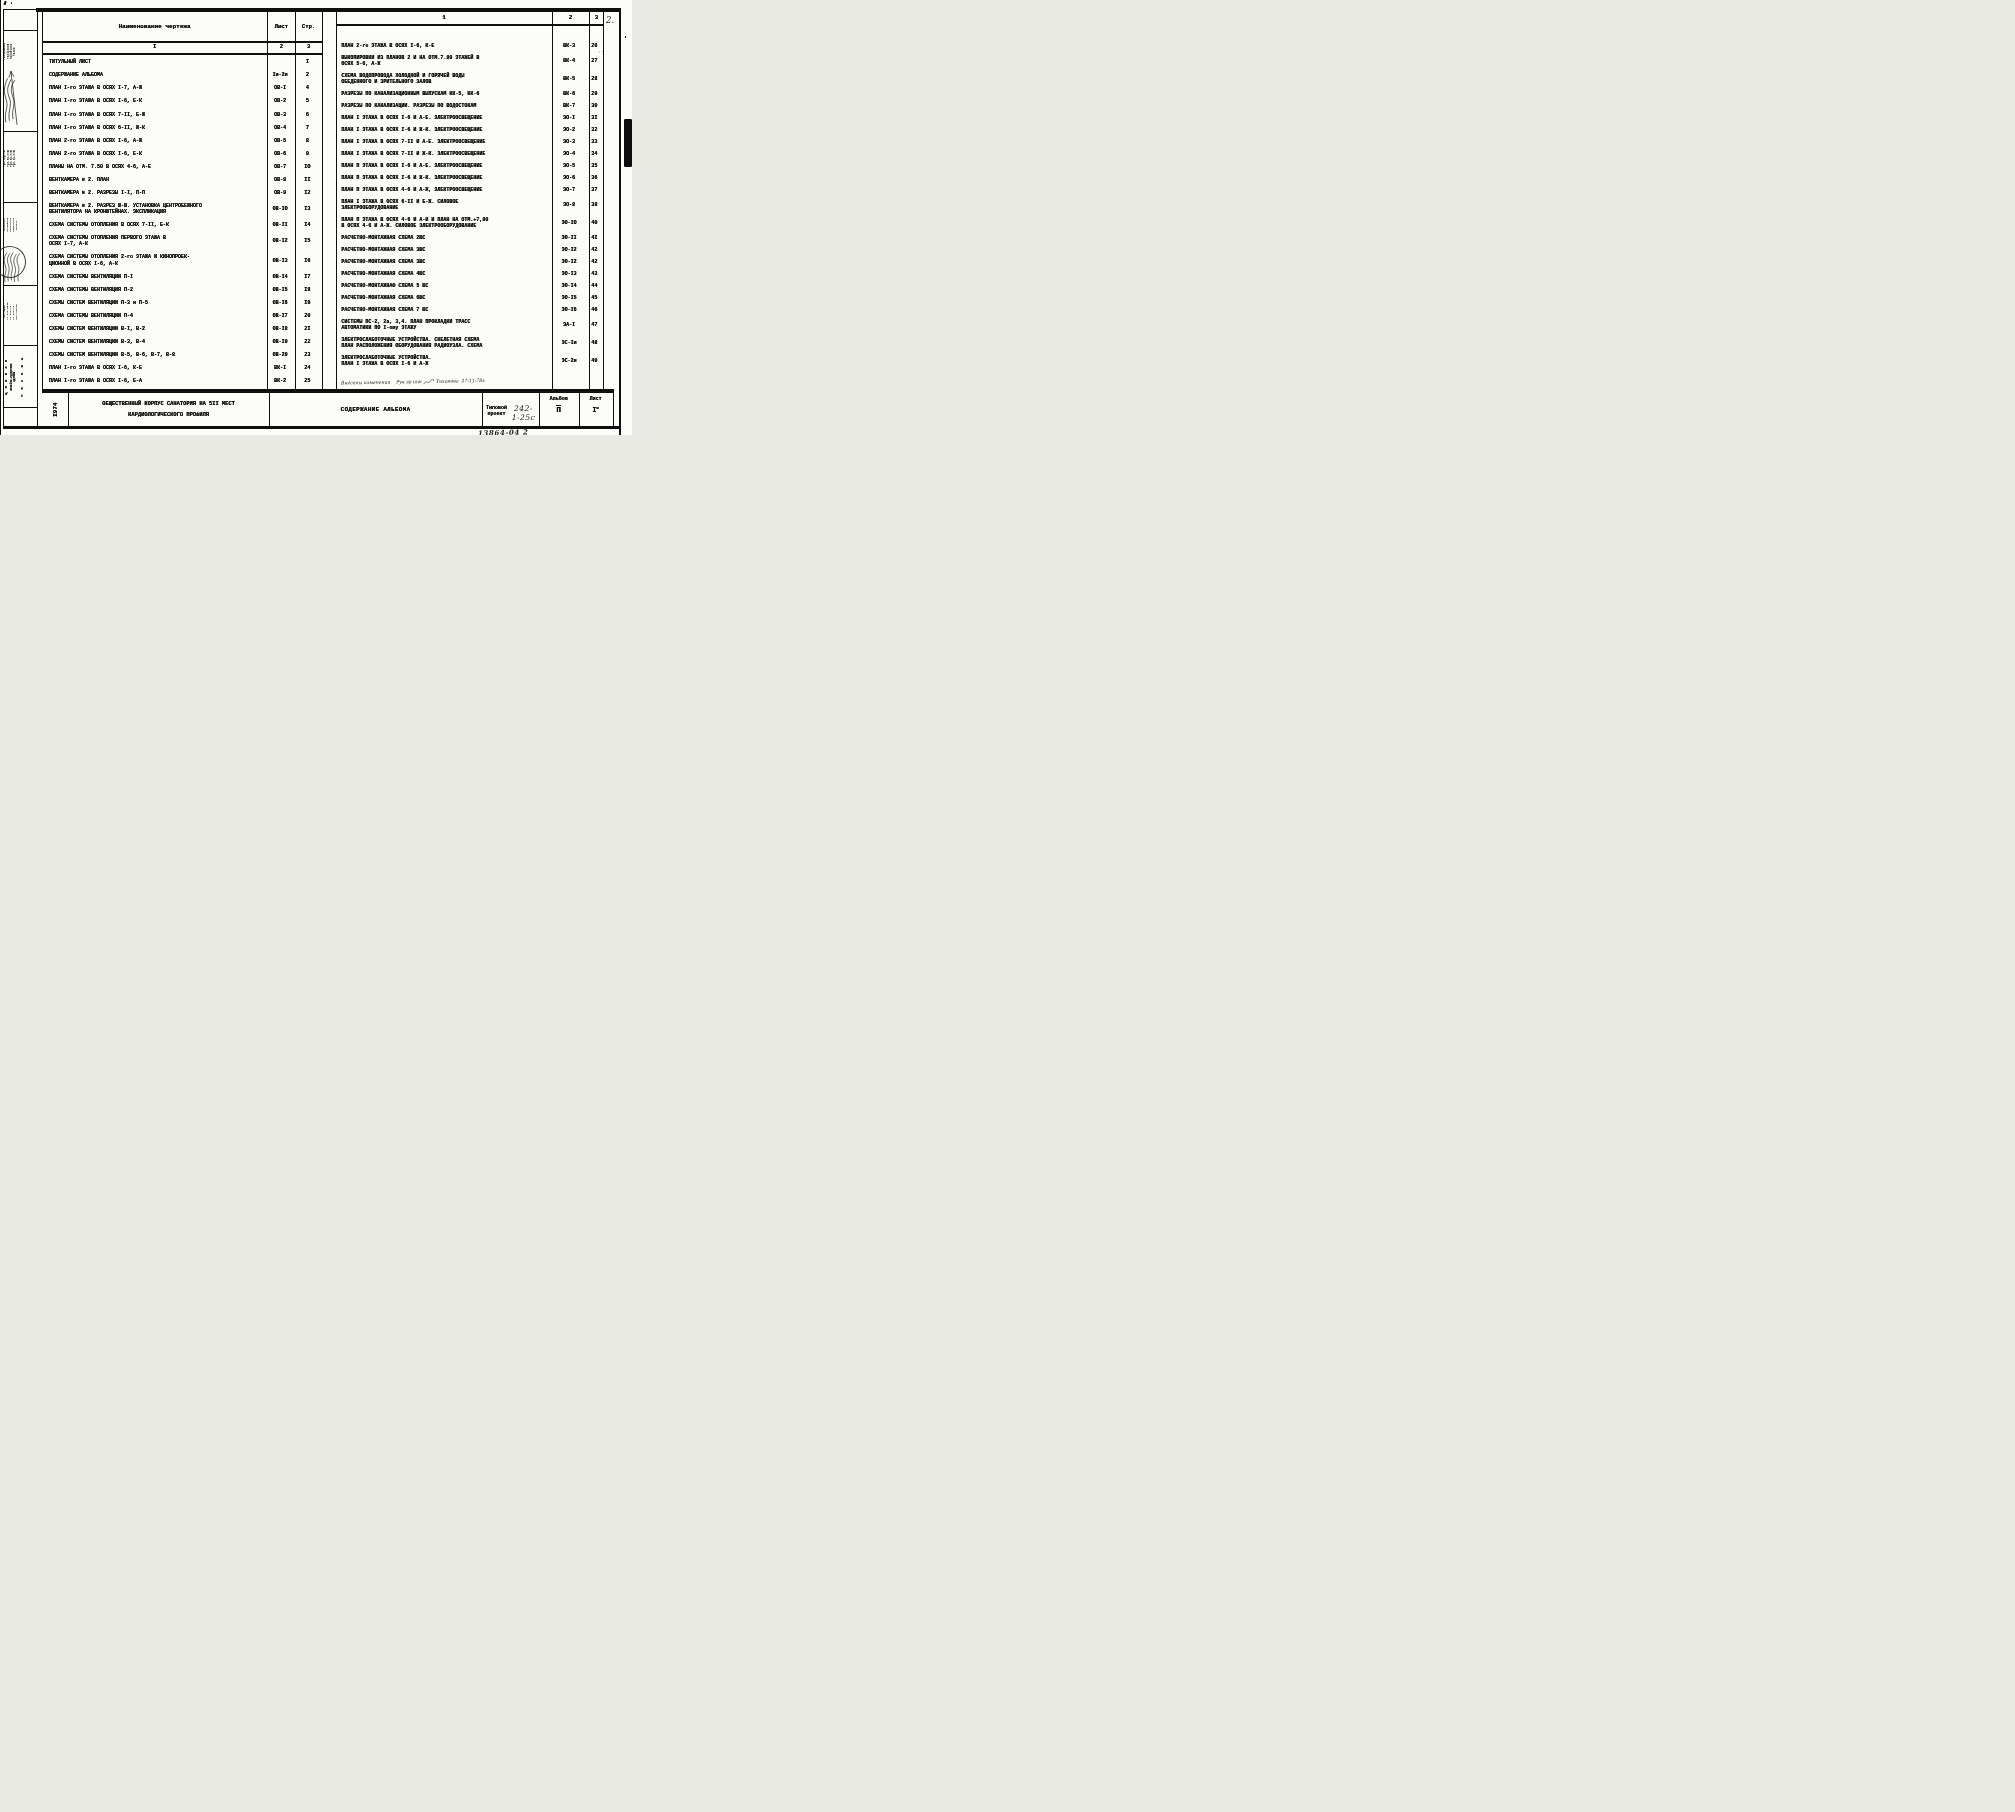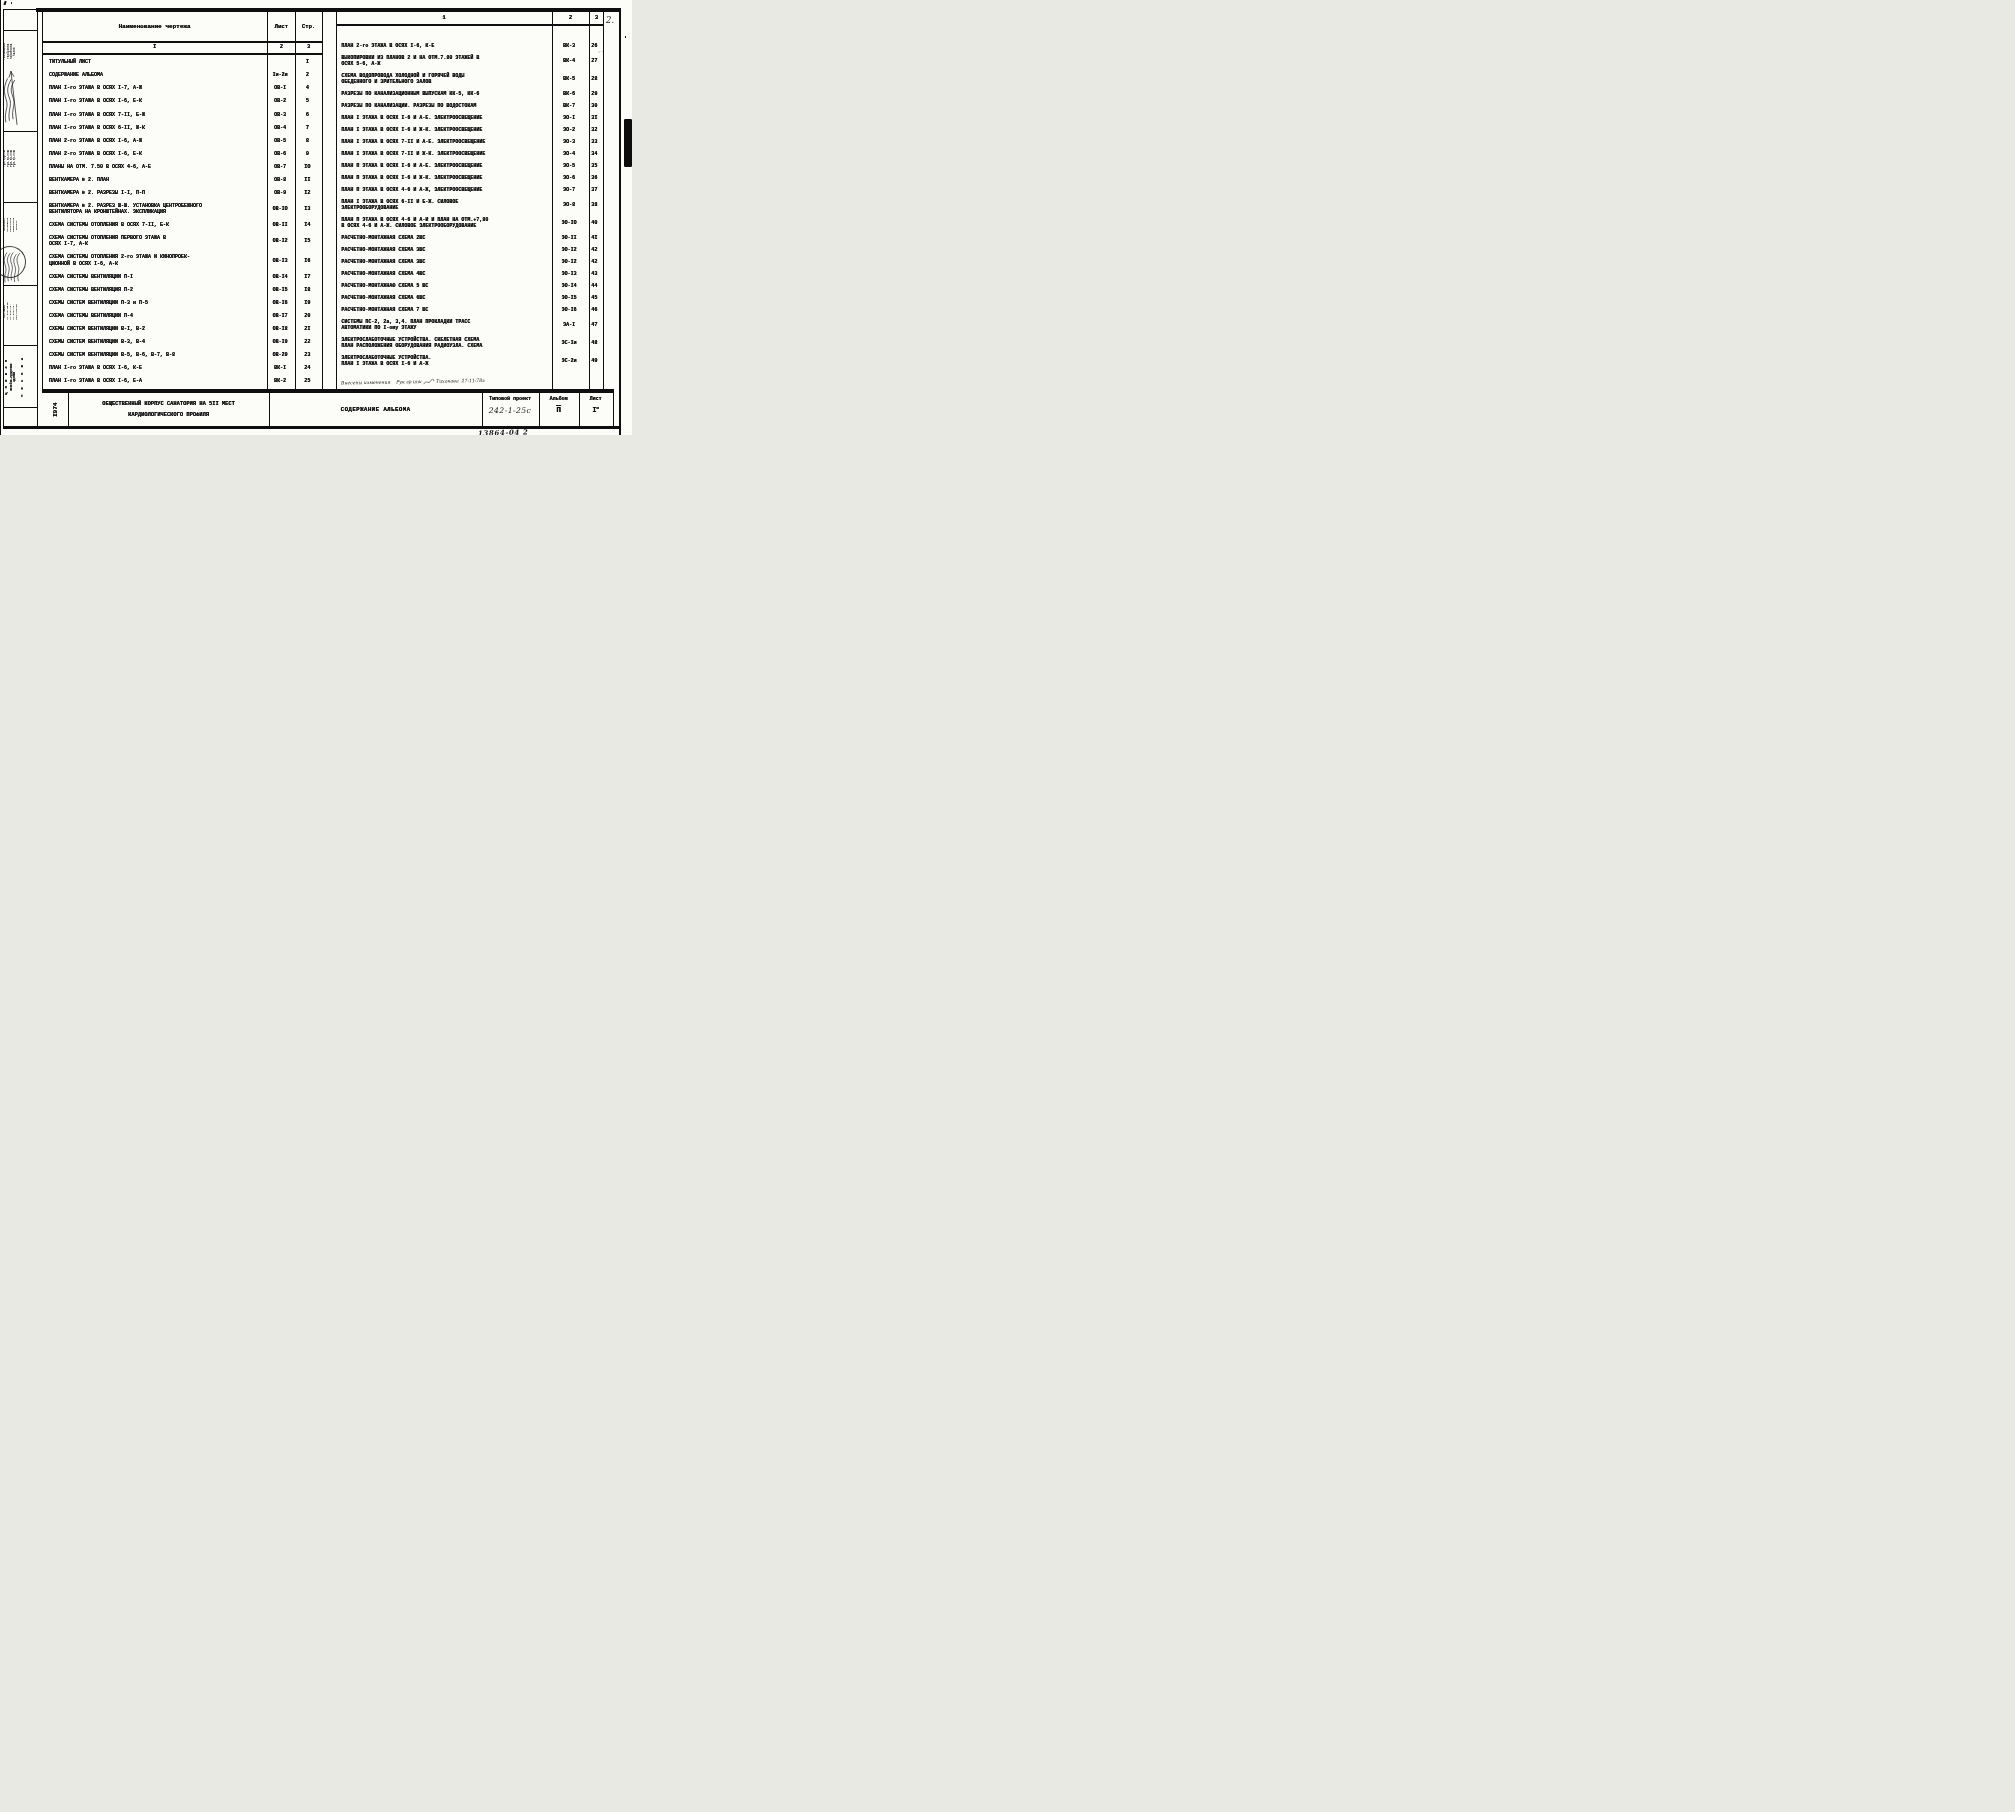--- a/index.html
+++ b/index.html
@@ -408,21 +408,21 @@
     <div class="vline" style="left:613px;top:393px;width:1.2px;height:33px;"></div>
 
     <div class="cell" style="left:43px;top:394px;width:24px;height:31px;">
       <span class="vtext typed" style="font-size:6px;height:28px;">I974</span>
     </div>
     <div class="cell typed" style="left:69px;top:394px;width:199px;height:31px;flex-direction:column;font-size:5.4px;line-height:1.9;">
       <div>ОБЩЕСТВЕННЫЙ КОРПУС САНАТОРИЯ НА 5II МЕСТ</div>
       <div>КАРДИОЛОГИЧЕСКОГО ПРОФИЛЯ</div>
     </div>
     <div class="cell typed" style="left:270px;top:394px;width:211px;height:31px;font-size:5.8px;letter-spacing:0.4px;">СОДЕРЖАНИЕ АЛЬБОМА</div>
-    <div class="cell" style="left:483px;top:394px;width:54px;height:31px;flex-direction:column;justify-content:flex-start;padding-top:2.4px;box-sizing:border-box;">
+    <div class="cell" style="left:483px;top:394px;width:54px;height:31px;flex-direction:row;justify-content:flex-start;padding-top:2.4px;box-sizing:border-box;">
       <div class="typed" style="font-size:5px;font-weight:700;">Типовой проект</div>
       <div class="hand" style="position:static;font-size:7.7px;margin-top:4px;letter-spacing:0.4px;">242-1-25с</div>
     </div>
     <div class="cell" style="left:540px;top:394px;width:37px;height:31px;flex-direction:column;justify-content:flex-start;padding-top:2.4px;box-sizing:border-box;">
       <div class="typed" style="font-size:5px;font-weight:700;">Альбом</div>
       <div class="typed" style="font-size:7.7px;margin-top:3.6px;font-weight:700;text-decoration:overline;">П</div>
     </div>
     <div class="cell" style="left:580px;top:394px;width:31px;height:31px;flex-direction:column;justify-content:flex-start;padding-top:2.4px;box-sizing:border-box;">
       <div class="typed" style="font-size:5px;font-weight:700;">Лист</div>
       <div class="typed" style="font-size:6.9px;margin-top:4px;font-weight:700;">

